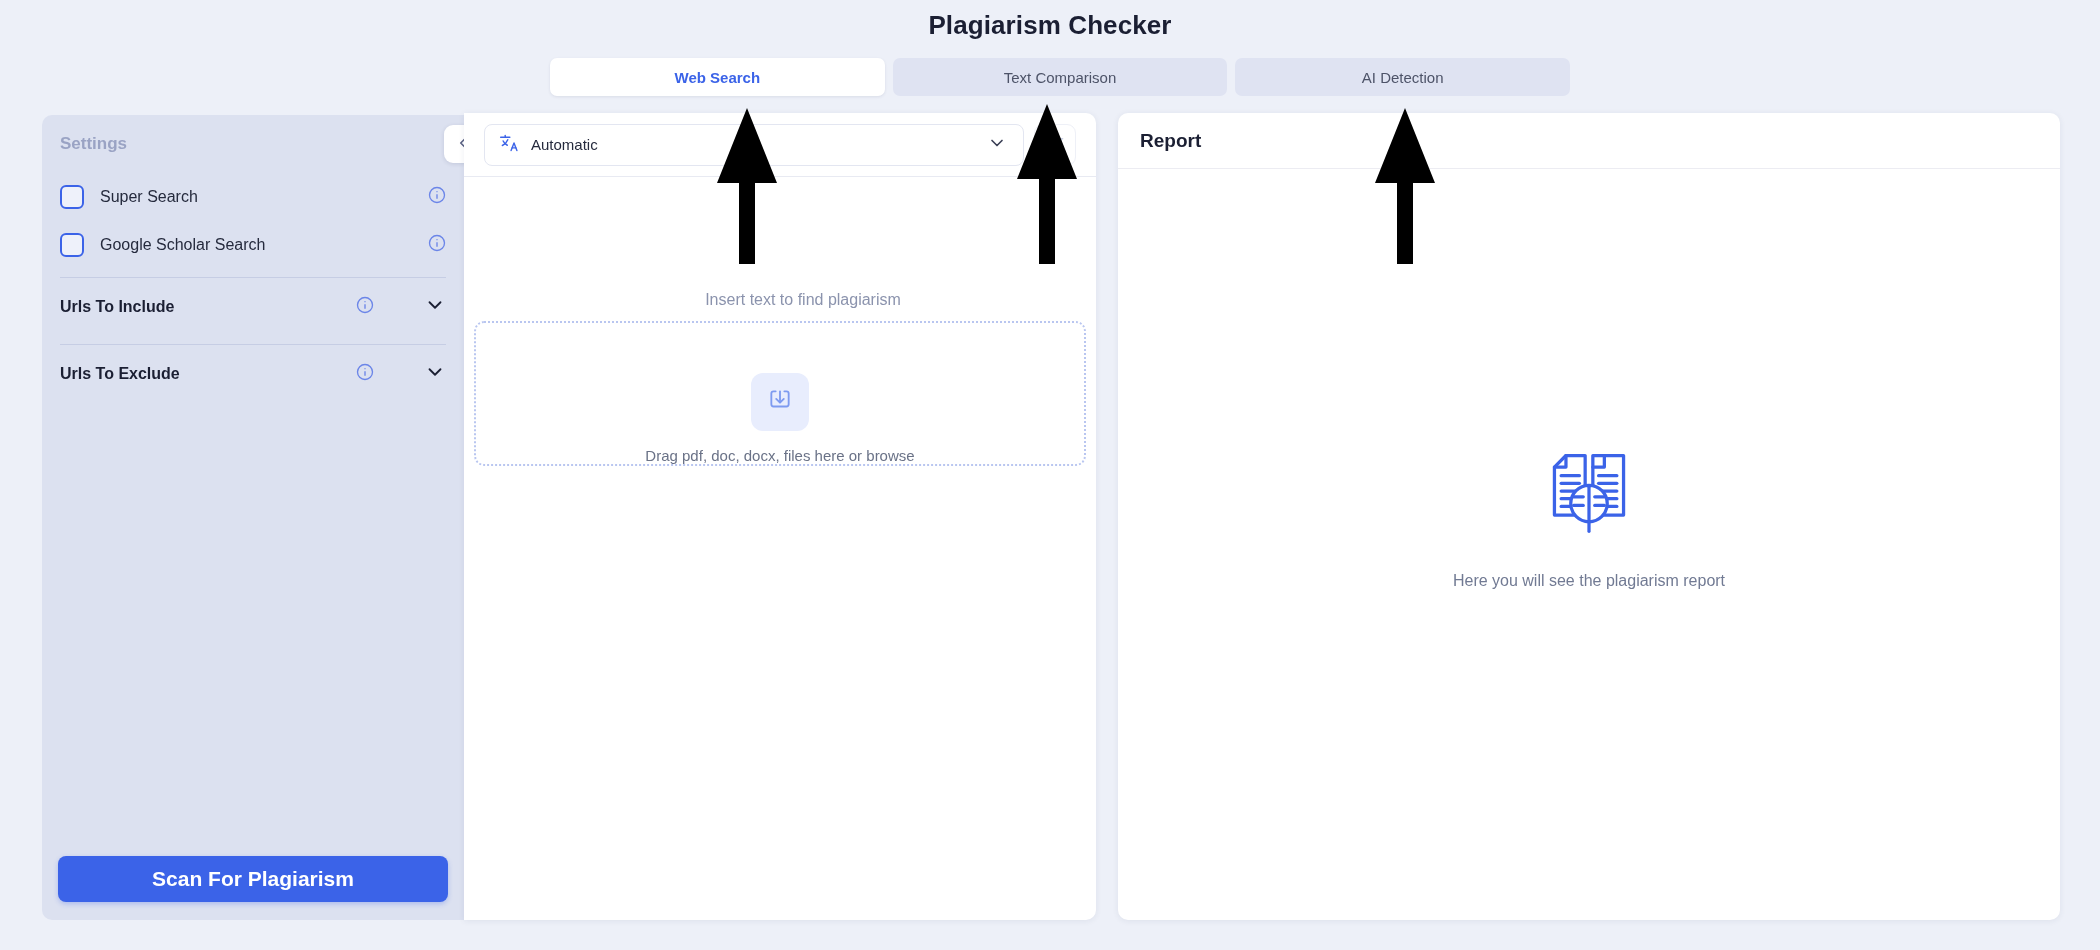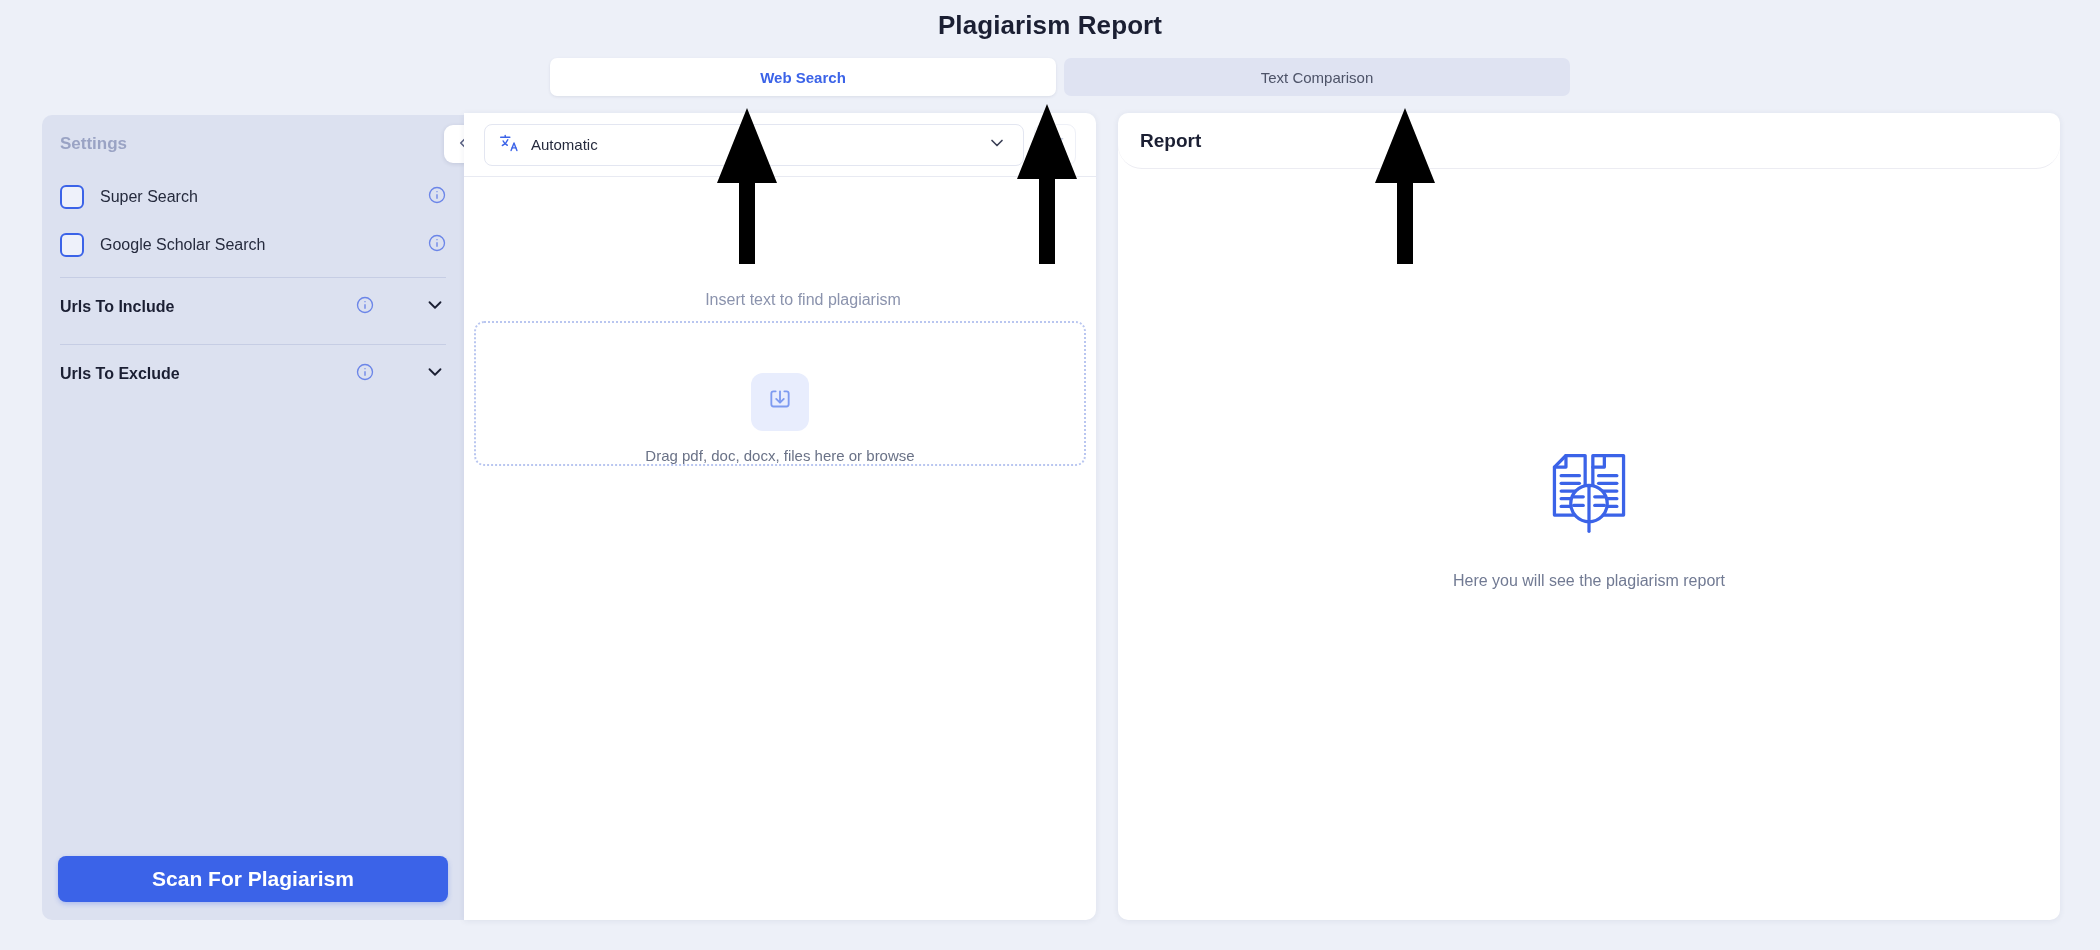--- a/index.html
+++ b/index.html
@@ -144,44 +144,45 @@
 
   
   .report {
     position: absolute; left: 1118px; top: 113px;
     width: 942px; height: 807px;
     background: #ffffff; border-radius: 10px;
     box-shadow: 0 1px 6px rgba(40,50,90,.08);
   }
   .report-head {
     height: 56px; border-bottom: 1px solid #ececf2;
-    display: flex; align-items: center; padding: 0 22px; border-radius: 24px;
+    display: flex; align-items: center; padding: 0 22px;
   }
   .report-title { font-size: 19px; font-weight: bold; color: #1b1f33; }
   .report-empty {
     position: absolute; left: 0; top: 0; width: 942px; height: 807px;
     display: flex; flex-direction: column;
     align-items: center; justify-content: center;
     pointer-events: none;
   }
   .empty-txt { margin-top: 28px; font-size: 16px; color: #717a93; }
 
   
   .arrow { position: absolute; pointer-events: none; }
 </style>
 </head>
 <body>
 
 <div id="root">
 
-  <div class="app-title">Plagiarism Report</div>
+  <div class="app-title">Plagiarism Checker</div>
 
   <div class="tabs">
     <button class="tab active">Web Search</button>
     <button class="tab">Text Comparison</button>
+    <button class="tab">AI Detection</button>
   </div>
 
   <div class="sidebar">
     <div class="sidebar-head">
       <span class="sidebar-title">Settings</span>
       <button class="collapse-btn">
         <span>
           <svg width="18" height="18" viewBox="0 0 24 24" fill="none" stroke="#5a6283" stroke-width="2.2" stroke-linecap="round" stroke-linejoin="round">
               <polyline points="15 18 9 12 15 6"></polyline>
             </svg>

